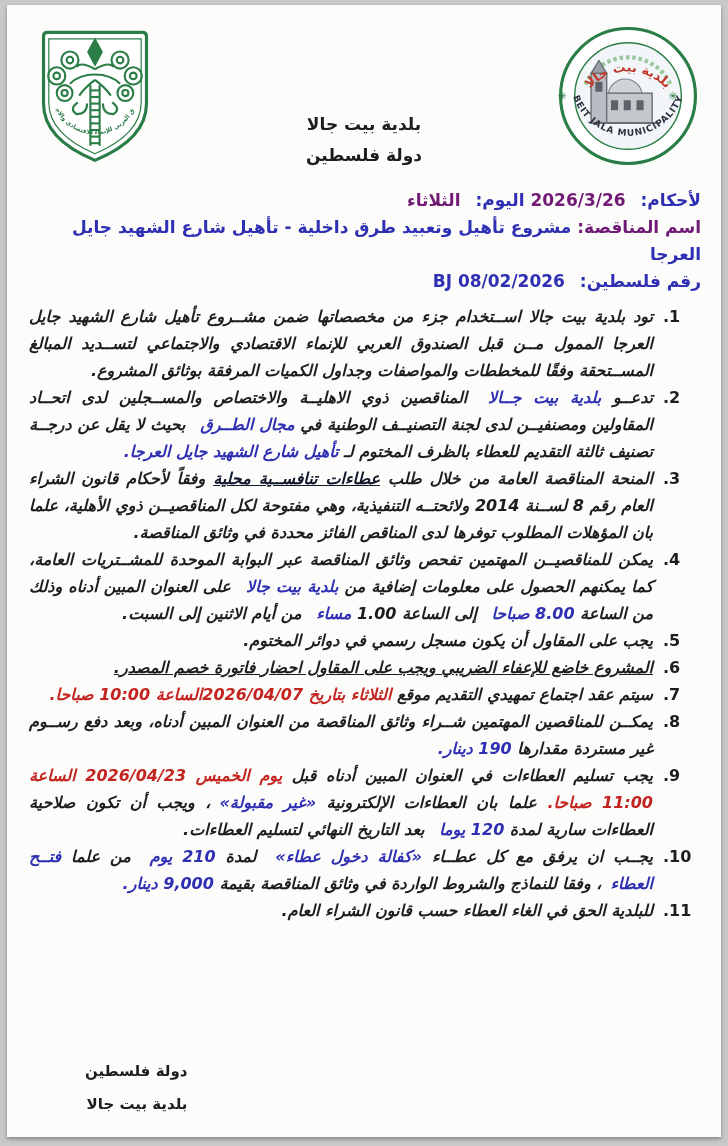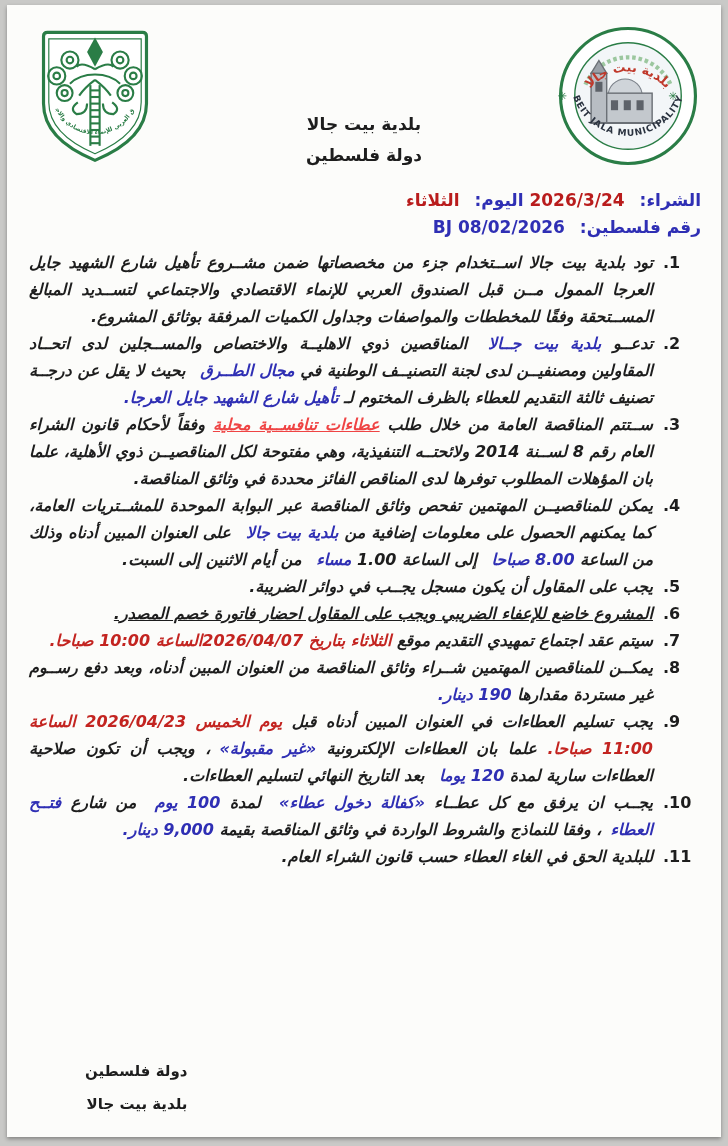--- a/index.html
+++ b/index.html
@@ -17,23 +17,23 @@
   .meta-line{font-size:17px;font-weight:bold;line-height:27px;text-align:right;}
   
   .items{padding:8px 14px 0 22px;}
   .item{display:flex;align-items:flex-start;}
   .marker{flex:0 0 44px;direction:ltr;text-align:left;padding-left:10px;
           font-size:16px;font-weight:bold;color:#1d1d1d;line-height:27px;}
   .itext{flex:1;font-size:16px;font-weight:bold;line-height:27px;margin:0;
          text-align:justify;color:#1d1d1d;font-style:italic;}
   .seg-k{color:#1d1d1d;}
   .seg-b{color:#2f2fb4;margin-left:9px;}
-  .seg-n2{color:#b91c1c;}
+  .seg-n2{color:#701a75;}
   .seg-r{color:#c32420;}
-  .seg-bu{color:#ef4444;text-decoration:underline;}
+  .seg-bu{color:#0f172a;text-decoration:underline;}
   .seg-u{color:#1d1d1d;text-decoration:underline;}
   
   .footer{position:absolute;left:78px;bottom:16px;text-align:right;}
   .footer div{font-size:15px;font-weight:bold;color:#1d1d1d;line-height:33px;}
 </style>
 </head>
 <body>
 
 <div class="stage">
   <div class="paper">
@@ -125,64 +125,65 @@
         </svg>
       </div>
 
       <div class="center-head">
         <div>بلدية بيت جالا</div>
         <div>دولة فلسطين</div>
       </div>
     </div>
 
     <div class="meta" id="meta">
-        <div class="meta-line"><span class="seg-b">الشراء: </span><span class="seg-n2" dir="ltr">2026/3/24</span><span class="seg-b">  اليوم: </span><span class="seg-n2">الثلاثاء</span></div>
+        <div class="meta-line"><span class="seg-b">لأحكام: </span><span class="seg-n2" dir="ltr">2026/3/26</span><span class="seg-b">  اليوم: </span><span class="seg-n2">الثلاثاء</span></div>
+        <div class="meta-line"><span class="seg-n2">اسم المناقصة: </span><span class="seg-b">مشروع تأهيل وتعبيد طرق داخلية - تأهيل شارع الشهيد جايل العرجا</span></div>
         <div class="meta-line"><span class="seg-b">رقم فلسطين: </span><span class="seg-b" dir="ltr">BJ 08/02/2026</span></div>
       </div>
 
     <div class="items" id="items">
         <div class="item">
           <span class="marker">.1</span>
           <p class="itext"><span class="seg-k">تود بلدية بيت جالا اســتخدام جزء من مخصصاتها ضمن مشــروع تأهيل شارع الشهيد جايل العرجا الممول مــن قبل الصندوق العربي للإنماء الاقتصادي والاجتماعي لتســديد المبالغ المســتحقة وفقًا للمخططات والمواصفات وجداول الكميات المرفقة بوثائق المشروع.</span></p>
         </div>
         <div class="item">
           <span class="marker">.2</span>
           <p class="itext"><span class="seg-k">تدعــو </span><span class="seg-b">بلدية بيت جــالا</span><span class="seg-k"> المناقصين ذوي الاهليــة والاختصاص والمســجلين لدى اتحــاد المقاولين ومصنفيــن لدى لجنة التصنيــف الوطنية في </span><span class="seg-b">مجال الطــرق</span><span class="seg-k"> بحيث لا يقل عن درجــة تصنيف ثالثة التقديم للعطاء بالظرف المختوم لـ </span><span class="seg-b">تأهيل شارع الشهيد جايل العرجا.</span></p>
         </div>
         <div class="item">
           <span class="marker">.3</span>
-          <p class="itext"><span class="seg-k">ســتتم المناقصة العامة من خلال طلب </span><span class="seg-bu">عطاءات تنافســية محلية</span><span class="seg-k"> وفقاً لأحكام قانون الشراء العام رقم 8 لســنة 2014 ولائحتــه التنفيذية، وهي مفتوحة لكل المناقصيــن ذوي الأهلية، علما بان المؤهلات المطلوب توفرها لدى المناقص الفائز محددة في وثائق المناقصة.</span></p>
+          <p class="itext"><span class="seg-k">المنحة المناقصة العامة من خلال طلب </span><span class="seg-bu">عطاءات تنافســية محلية</span><span class="seg-k"> وفقاً لأحكام قانون الشراء العام رقم 8 لســنة 2014 ولائحتــه التنفيذية، وهي مفتوحة لكل المناقصيــن ذوي الأهلية، علما بان المؤهلات المطلوب توفرها لدى المناقص الفائز محددة في وثائق المناقصة.</span></p>
         </div>
         <div class="item">
           <span class="marker">.4</span>
           <p class="itext"><span class="seg-k">يمكن للمناقصيــن المهتمين تفحص وثائق المناقصة عبر البوابة الموحدة للمشــتريات العامة، كما يمكنهم الحصول على معلومات إضافية من </span><span class="seg-b">بلدية بيت جالا</span><span class="seg-k"> على العنوان المبين أدناه وذلك من الساعة </span><span class="seg-b">8.00 صباحا</span><span class="seg-k"> إلى الساعة 1.00 </span><span class="seg-b">مساء</span><span class="seg-k"> من أيام الاثنين إلى السبت.</span></p>
         </div>
         <div class="item">
           <span class="marker">.5</span>
-          <p class="itext"><span class="seg-k">يجب على المقاول أن يكون مسجل يجــب في دوائر الضريبة.</span></p>
+          <p class="itext"><span class="seg-k">يجب على المقاول أن يكون مسجل رسمي في دوائر المختوم.</span></p>
         </div>
         <div class="item">
           <span class="marker">.6</span>
           <p class="itext"><span class="seg-u">المشروع خاضع للإعفاء الضريبي ويجب على المقاول احضار فاتورة خصم المصدر.</span></p>
         </div>
         <div class="item">
           <span class="marker">.7</span>
           <p class="itext"><span class="seg-k">سيتم عقد اجتماع تمهيدي التقديم موقع </span><span class="seg-r">الثلاثاء بتاريخ 2026/04/07الساعة 10:00 صباحا.</span></p>
         </div>
         <div class="item">
           <span class="marker">.8</span>
           <p class="itext"><span class="seg-k">يمكــن للمناقصين المهتمين شــراء وثائق المناقصة من العنوان المبين أدناه، وبعد دفع رســوم غير مستردة مقدارها </span><span class="seg-b">190 دينار.</span></p>
         </div>
         <div class="item">
           <span class="marker">.9</span>
           <p class="itext"><span class="seg-k">يجب تسليم العطاءات في العنوان المبين أدناه قبل </span><span class="seg-r">يوم الخميس 2026/04/23 الساعة 11:00 صباحا.</span><span class="seg-k"> علما بان العطاءات الإلكترونية </span><span class="seg-b">«غير مقبولة»</span><span class="seg-k">، ويجب أن تكون صلاحية العطاءات سارية لمدة </span><span class="seg-b">120 يوما</span><span class="seg-k"> بعد التاريخ النهائي لتسليم العطاءات.</span></p>
         </div>
         <div class="item">
           <span class="marker">.10</span>
-          <p class="itext"><span class="seg-k">يجــب ان يرفق مع كل عطــاء </span><span class="seg-b">«كفالة دخول عطاء»</span><span class="seg-k"> لمدة </span><span class="seg-b">100 يوم</span><span class="seg-k"> من شارع </span><span class="seg-b">فتــح العطاء</span><span class="seg-k">، وفقا للنماذج والشروط الواردة في وثائق المناقصة بقيمة </span><span class="seg-b">9,000 دينار.</span></p>
+          <p class="itext"><span class="seg-k">يجــب ان يرفق مع كل عطــاء </span><span class="seg-b">«كفالة دخول عطاء»</span><span class="seg-k"> لمدة </span><span class="seg-b">210 يوم</span><span class="seg-k"> من علما </span><span class="seg-b">فتــح العطاء</span><span class="seg-k">، وفقا للنماذج والشروط الواردة في وثائق المناقصة بقيمة </span><span class="seg-b">9,000 دينار.</span></p>
         </div>
         <div class="item">
           <span class="marker">.11</span>
           <p class="itext"><span class="seg-k">للبلدية الحق في الغاء العطاء حسب قانون الشراء العام.</span></p>
         </div>
       </div>
 
     <div class="footer">
       <div>دولة فلسطين</div>
       <div>بلدية بيت جالا</div>

